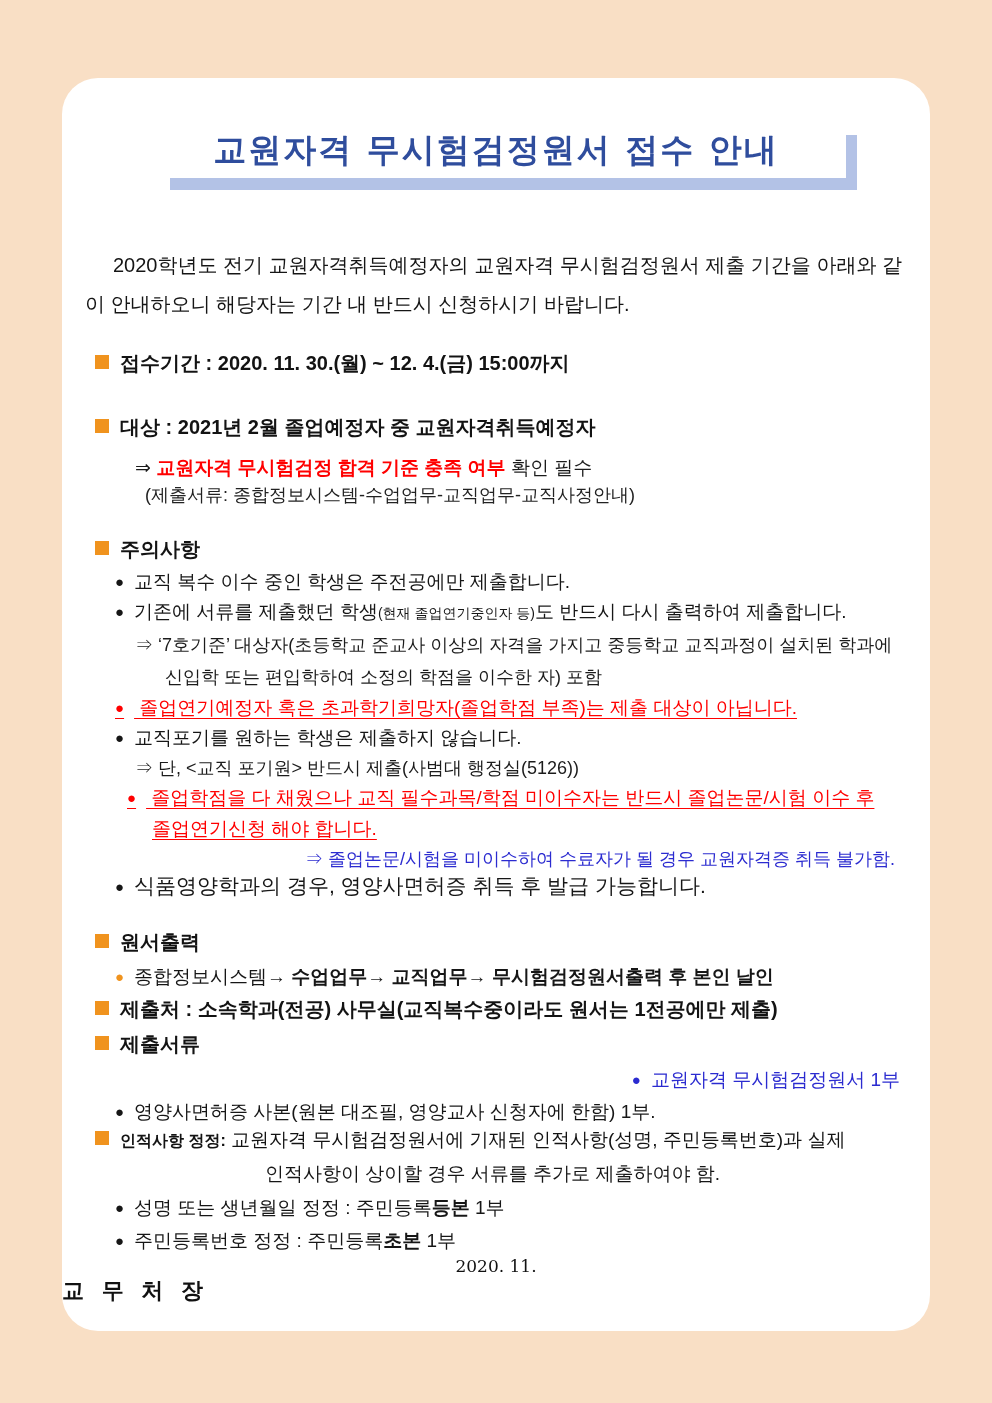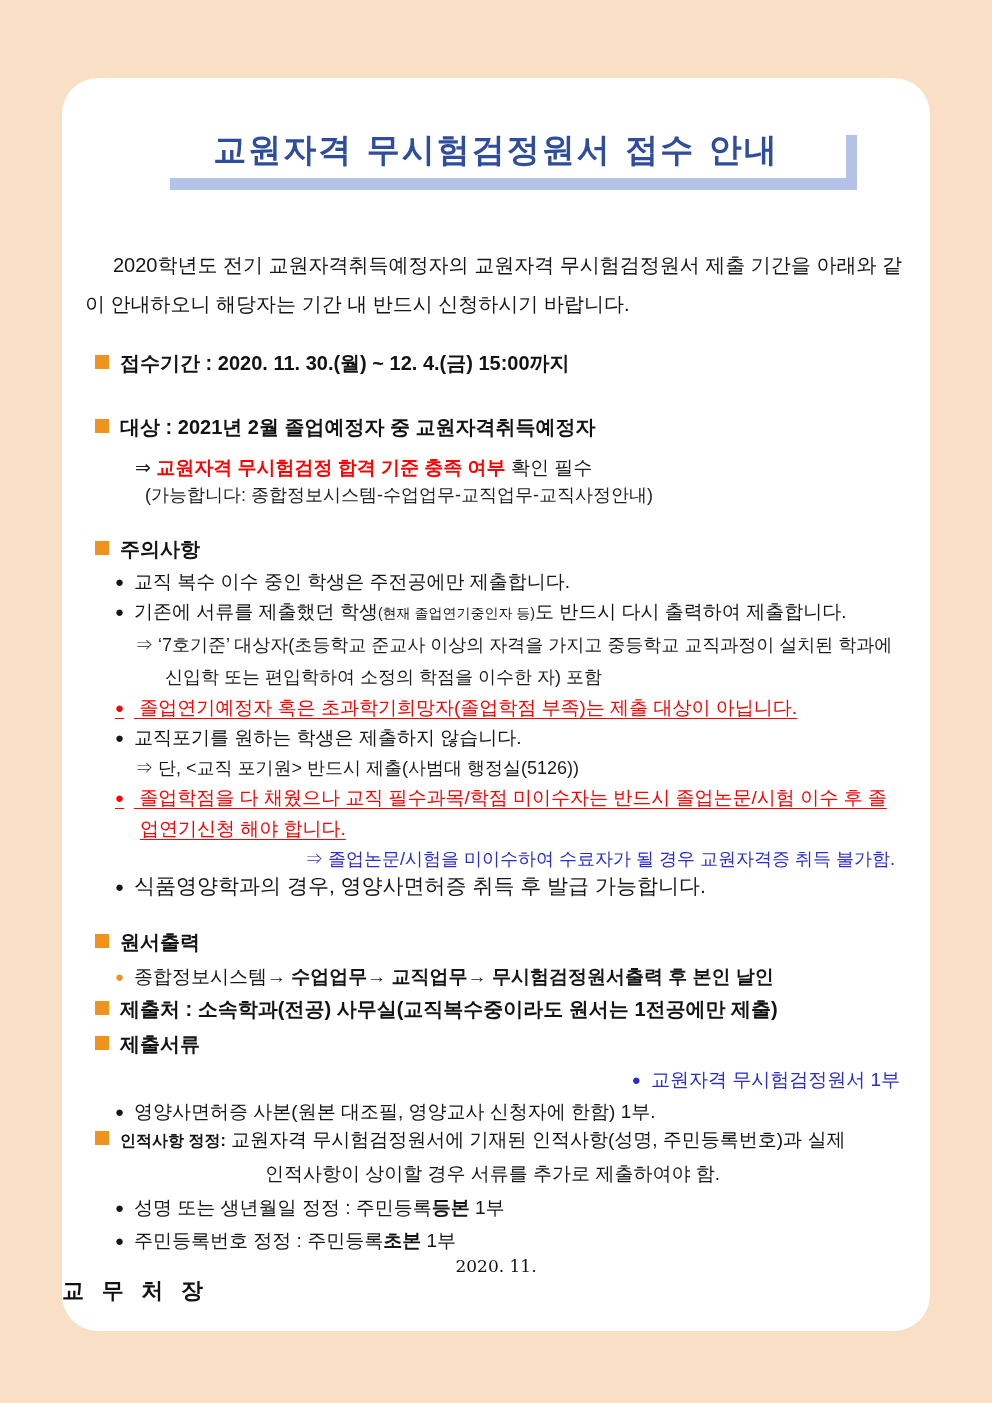--- a/index.html
+++ b/index.html
@@ -58,21 +58,21 @@
   .sub { position:absolute; left:73px; right:35px; font-size:18px; color:#1b1b1b; line-height:32px; }
   .method { position:absolute; left:83px; right:35px; font-size:18px; color:#222; }
 
   .red { color:#FF0000; }
   .redbold { color:#FF0000; font-weight:bold; }
   .bluetext { color:#2B2BD0;text-align:right; }
   .uline { text-decoration:underline; text-underline-offset:4px; }
   .bold { font-weight:bold; }
 
   .hang30 { padding-left:30px; text-indent:-30px; }
-  .hang25 { padding-left:25px; text-indent:-25px; }
+  .hang25 { padding-left:25px; text-indent:-25px;margin-left:12px; }
 
   .bigitem { font-size:21px; }
 
   
   .corr2line { position:absolute; left:203px; right:25px; font-size:19px; color:#161616; }
 
   
   .footer-date {
     position:absolute; top:1178px; left:0; right:0;
     text-align:center; font-family:"DejaVu Serif", serif;
@@ -98,21 +98,21 @@
   <div class="sec" style="top:272px">
     <span class="sq"></span><span class="h">접수기간 : 2020. 11. 30.(월) ~ 12. 4.(금) 15:00까지</span>
   </div>
 
   <div class="sec" style="top:336px">
     <span class="sq"></span><span class="h">대상 : 2021년 2월 졸업예정자 중 교원자격취득예정자</span>
   </div>
   <div class="sub" style="top:374px; font-size:19px;">
     <span>⇒ </span><span class="redbold">교원자격 무시험검정 합격 기준 충족 여부</span><span> 확인 필수</span>
   </div>
-  <div class="method" style="top:405px">(가능합니다: 종합정보시스템-수업업무-교직업무-교직사정안내)</div>
+  <div class="method" style="top:405px">(제출서류: 종합정보시스템-수업업무-교직업무-교직사정안내)</div>
 
   <div class="sec" style="top:458px">
     <span class="sq"></span><span class="h">주의사항</span>
   </div>
 
   <div class="li" style="top:489px">
     <span class="dot">●</span><span>교직 복수 이수 중인 학생은 주전공에만 제출합니다.</span>
   </div>
 
   <div class="li" style="top:519px">

